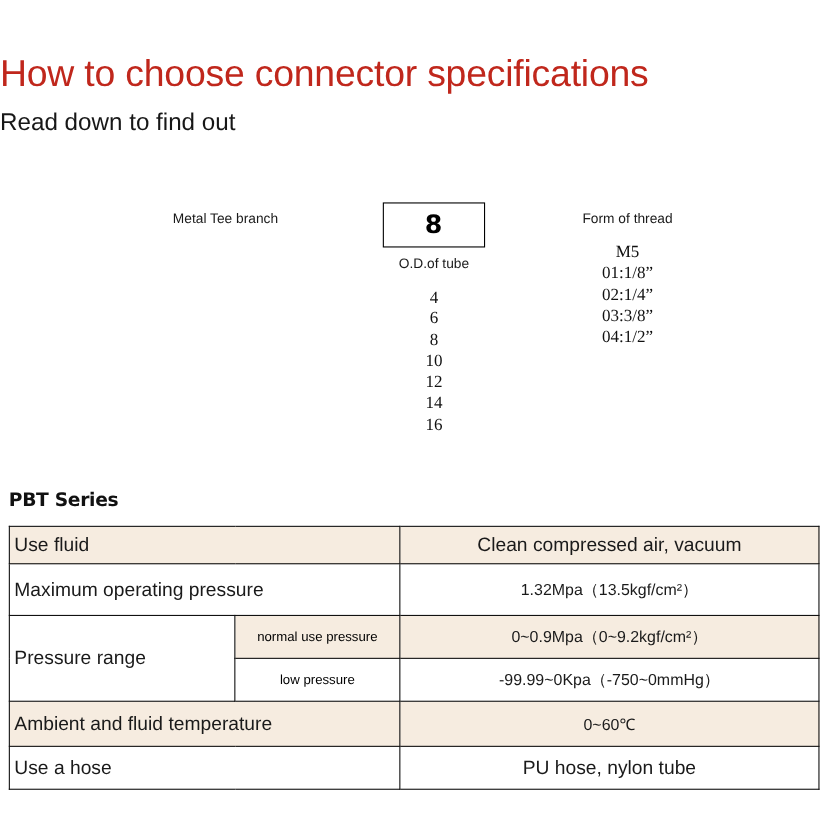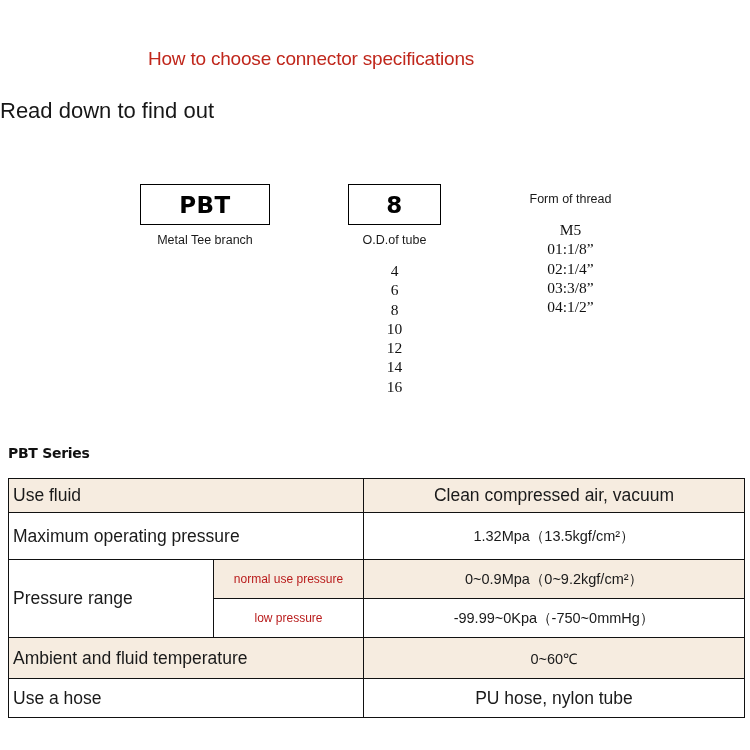--- a/index.html
+++ b/index.html
@@ -15,22 +15,21 @@
     color: #1a1a1a;
     overflow: hidden;
   }
 
   
   #main-title {
     position: absolute;
     top: 48px;
     left: 0;
     width: 622px;
-    text-align: center;
-    font-size: 19px;
+    font-size: 34px;
     font-weight: 400;
     color: #c0271c;
     letter-spacing: -0.2px;
     white-space: nowrap;
   }
   #subtitle {
     position: absolute;
     top: 98px;
     left: 0;
     width: 634px;
@@ -86,21 +85,21 @@
 
   #col-series   { left: 140px; width: 130px; }
   #col-tube     { left: 348px; width: 93px; }
   #col-thread   { left: 524px; width: 93px; }
 
   
   #series-heading {
     position: absolute;
     top: 445px;
     left: 8px;
-    font-size: 14px;
+    font-size: 17px;
     font-weight: bold;
     font-family: "DejaVu Sans", sans-serif;
     color: #111111;
     letter-spacing: -0.3px;
   }
 
   
   #spec-table {
     position: absolute;
     top: 478px;
@@ -116,21 +115,21 @@
     vertical-align: middle;
   }
   .cell-label {
     font-size: 17.5px;
     padding-left: 10px;
     color: #1a1a1a;
   }
   .cell-sublabel {
     font-size: 12px;
     text-align: center;
-    color: #b91c1c;
+    color: #000000;
   }
   .cell-value {
     text-align: center;
     font-size: 17.5px;
     color: #1a1a1a;
   }
   .cell-value.small {
     font-size: 14.5px;
   }
   .beige { background: #f6ece0; }
@@ -139,21 +138,20 @@
 </head>
 <body>
 
 <div id="main-title">How to choose connector specifications</div>
 
 <div id="subtitle">Read down to find out</div>
 
 <div id="code-breakdown">
 
   <div class="code-column" id="col-series">
-    <div class="code-box">PBT</div>
     <div class="code-caption">Metal Tee branch</div>
     <div class="code-options"></div>
   </div>
 
   <div class="code-column" id="col-tube">
     <div class="code-box">8</div>
     <div class="code-caption">O.D.of tube</div>
     <div class="code-options">
       <div>4</div>
       <div>6</div>

